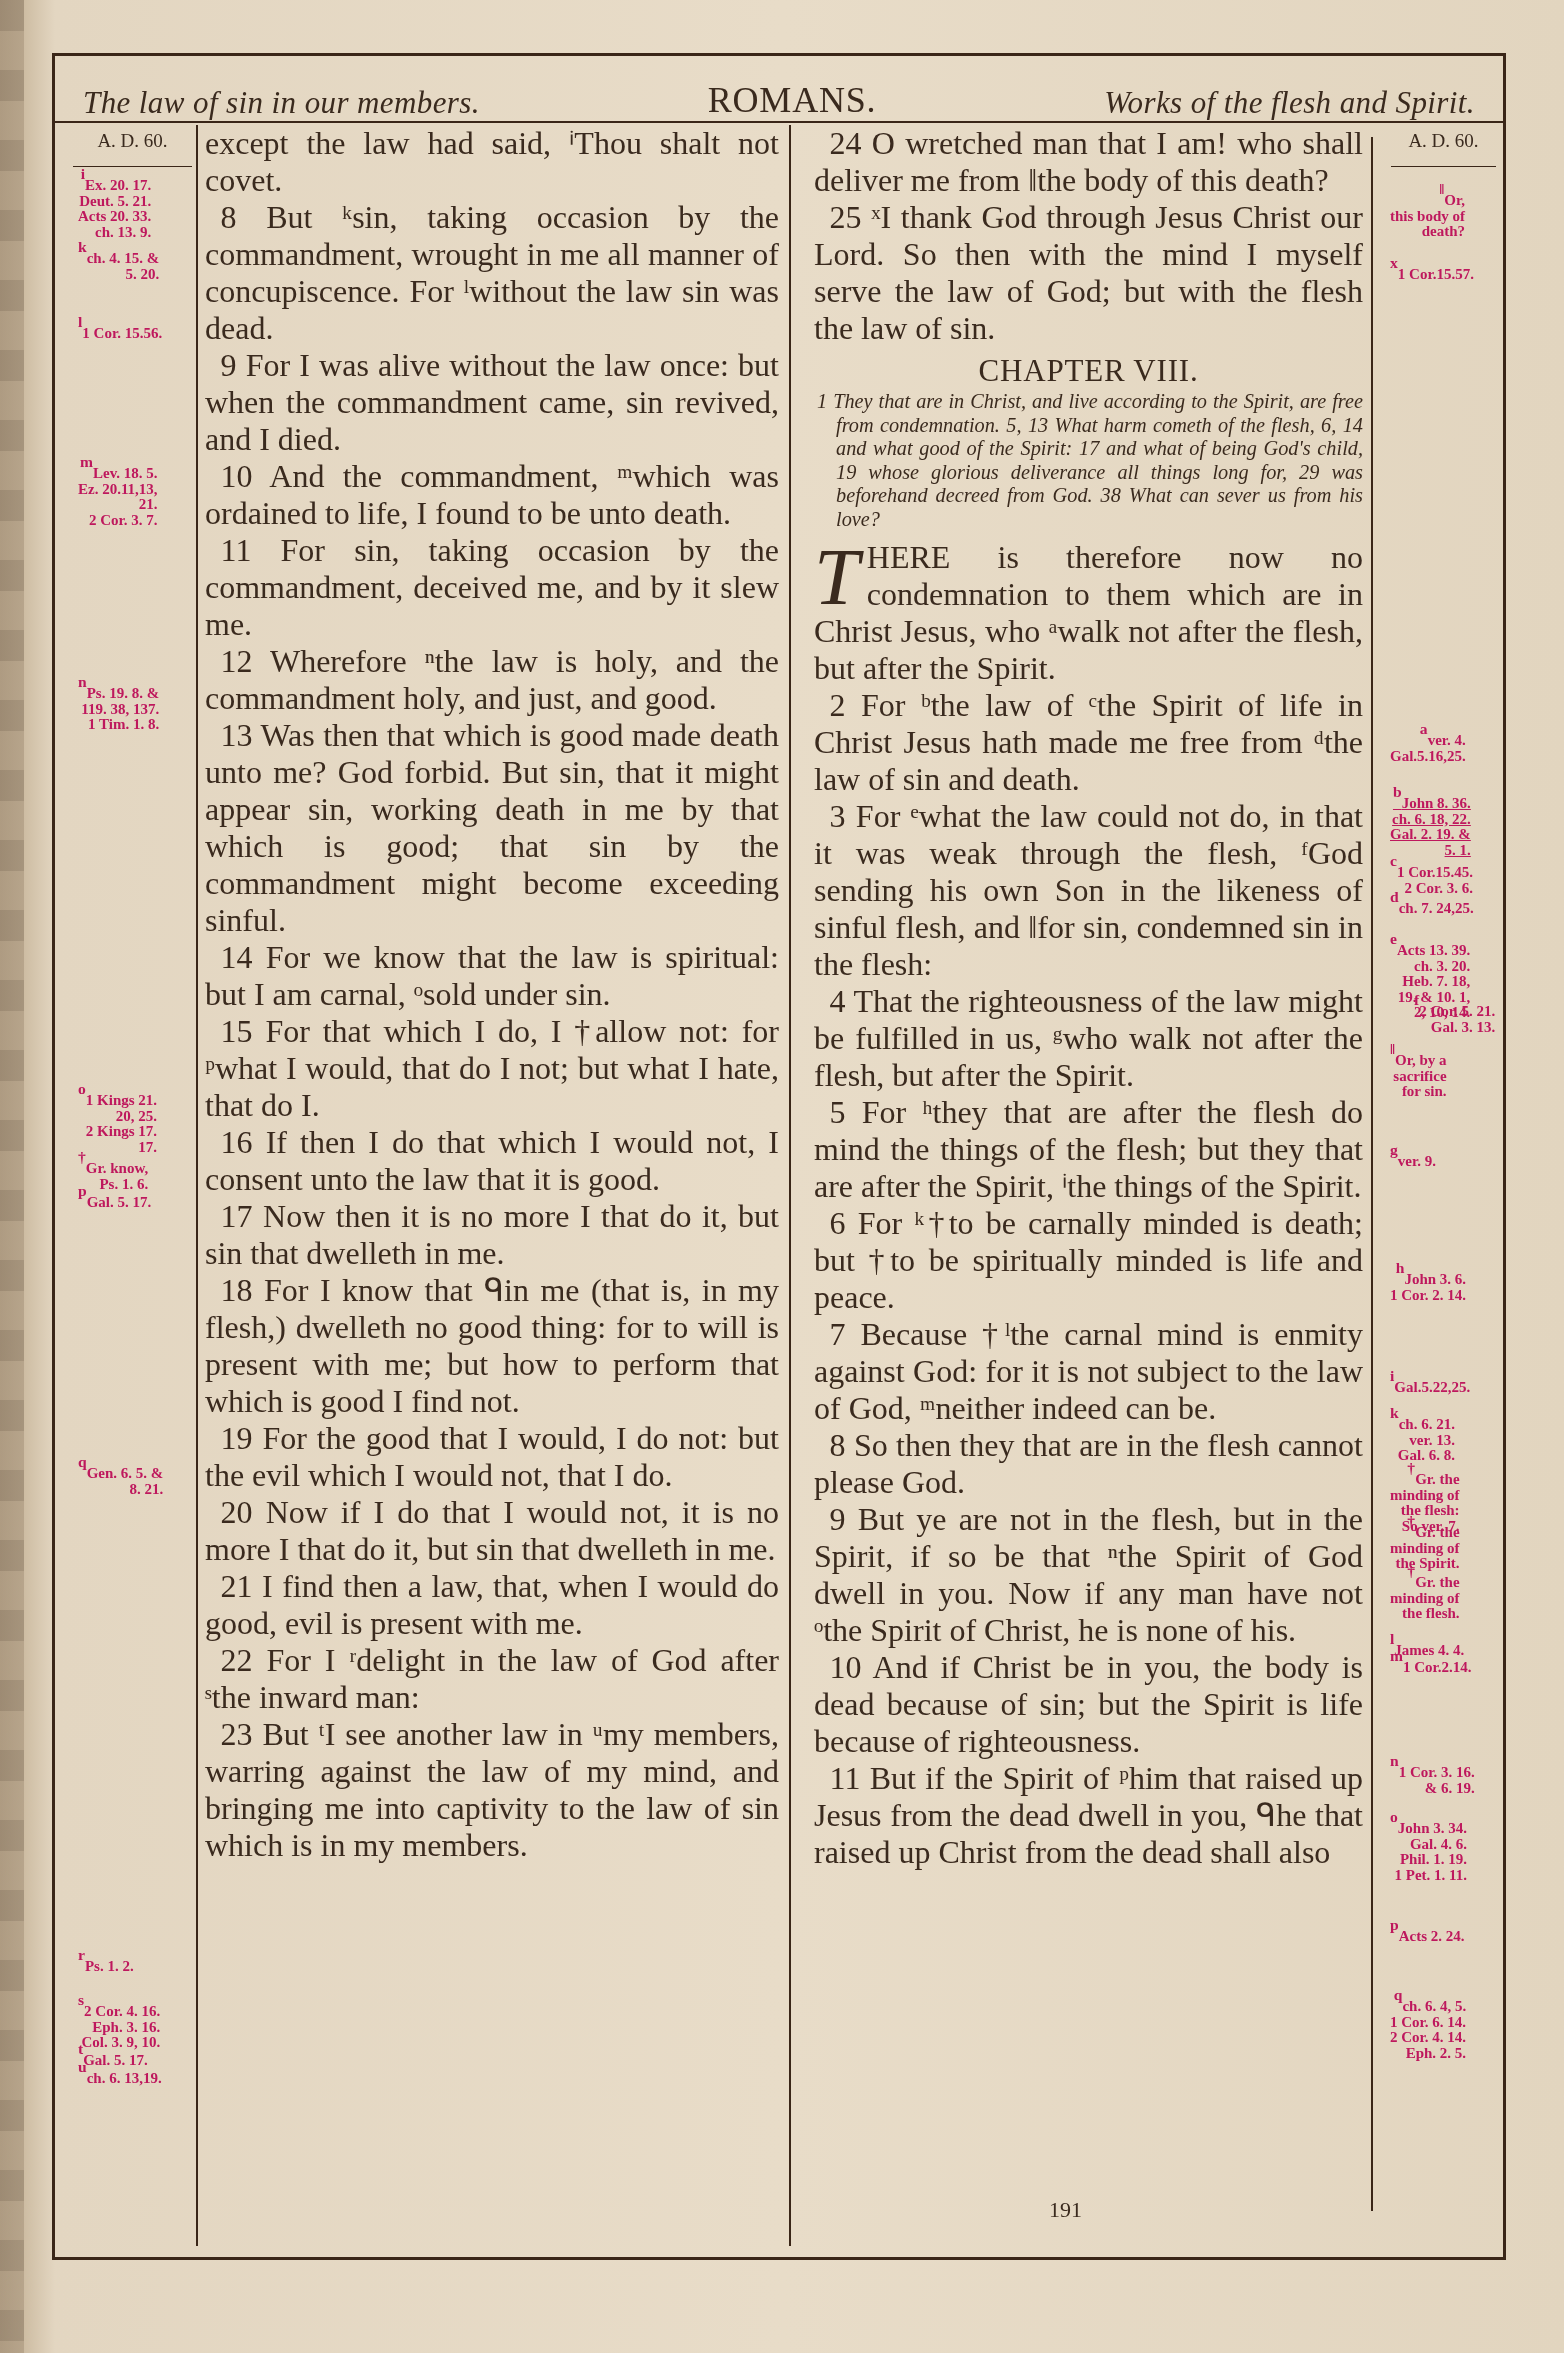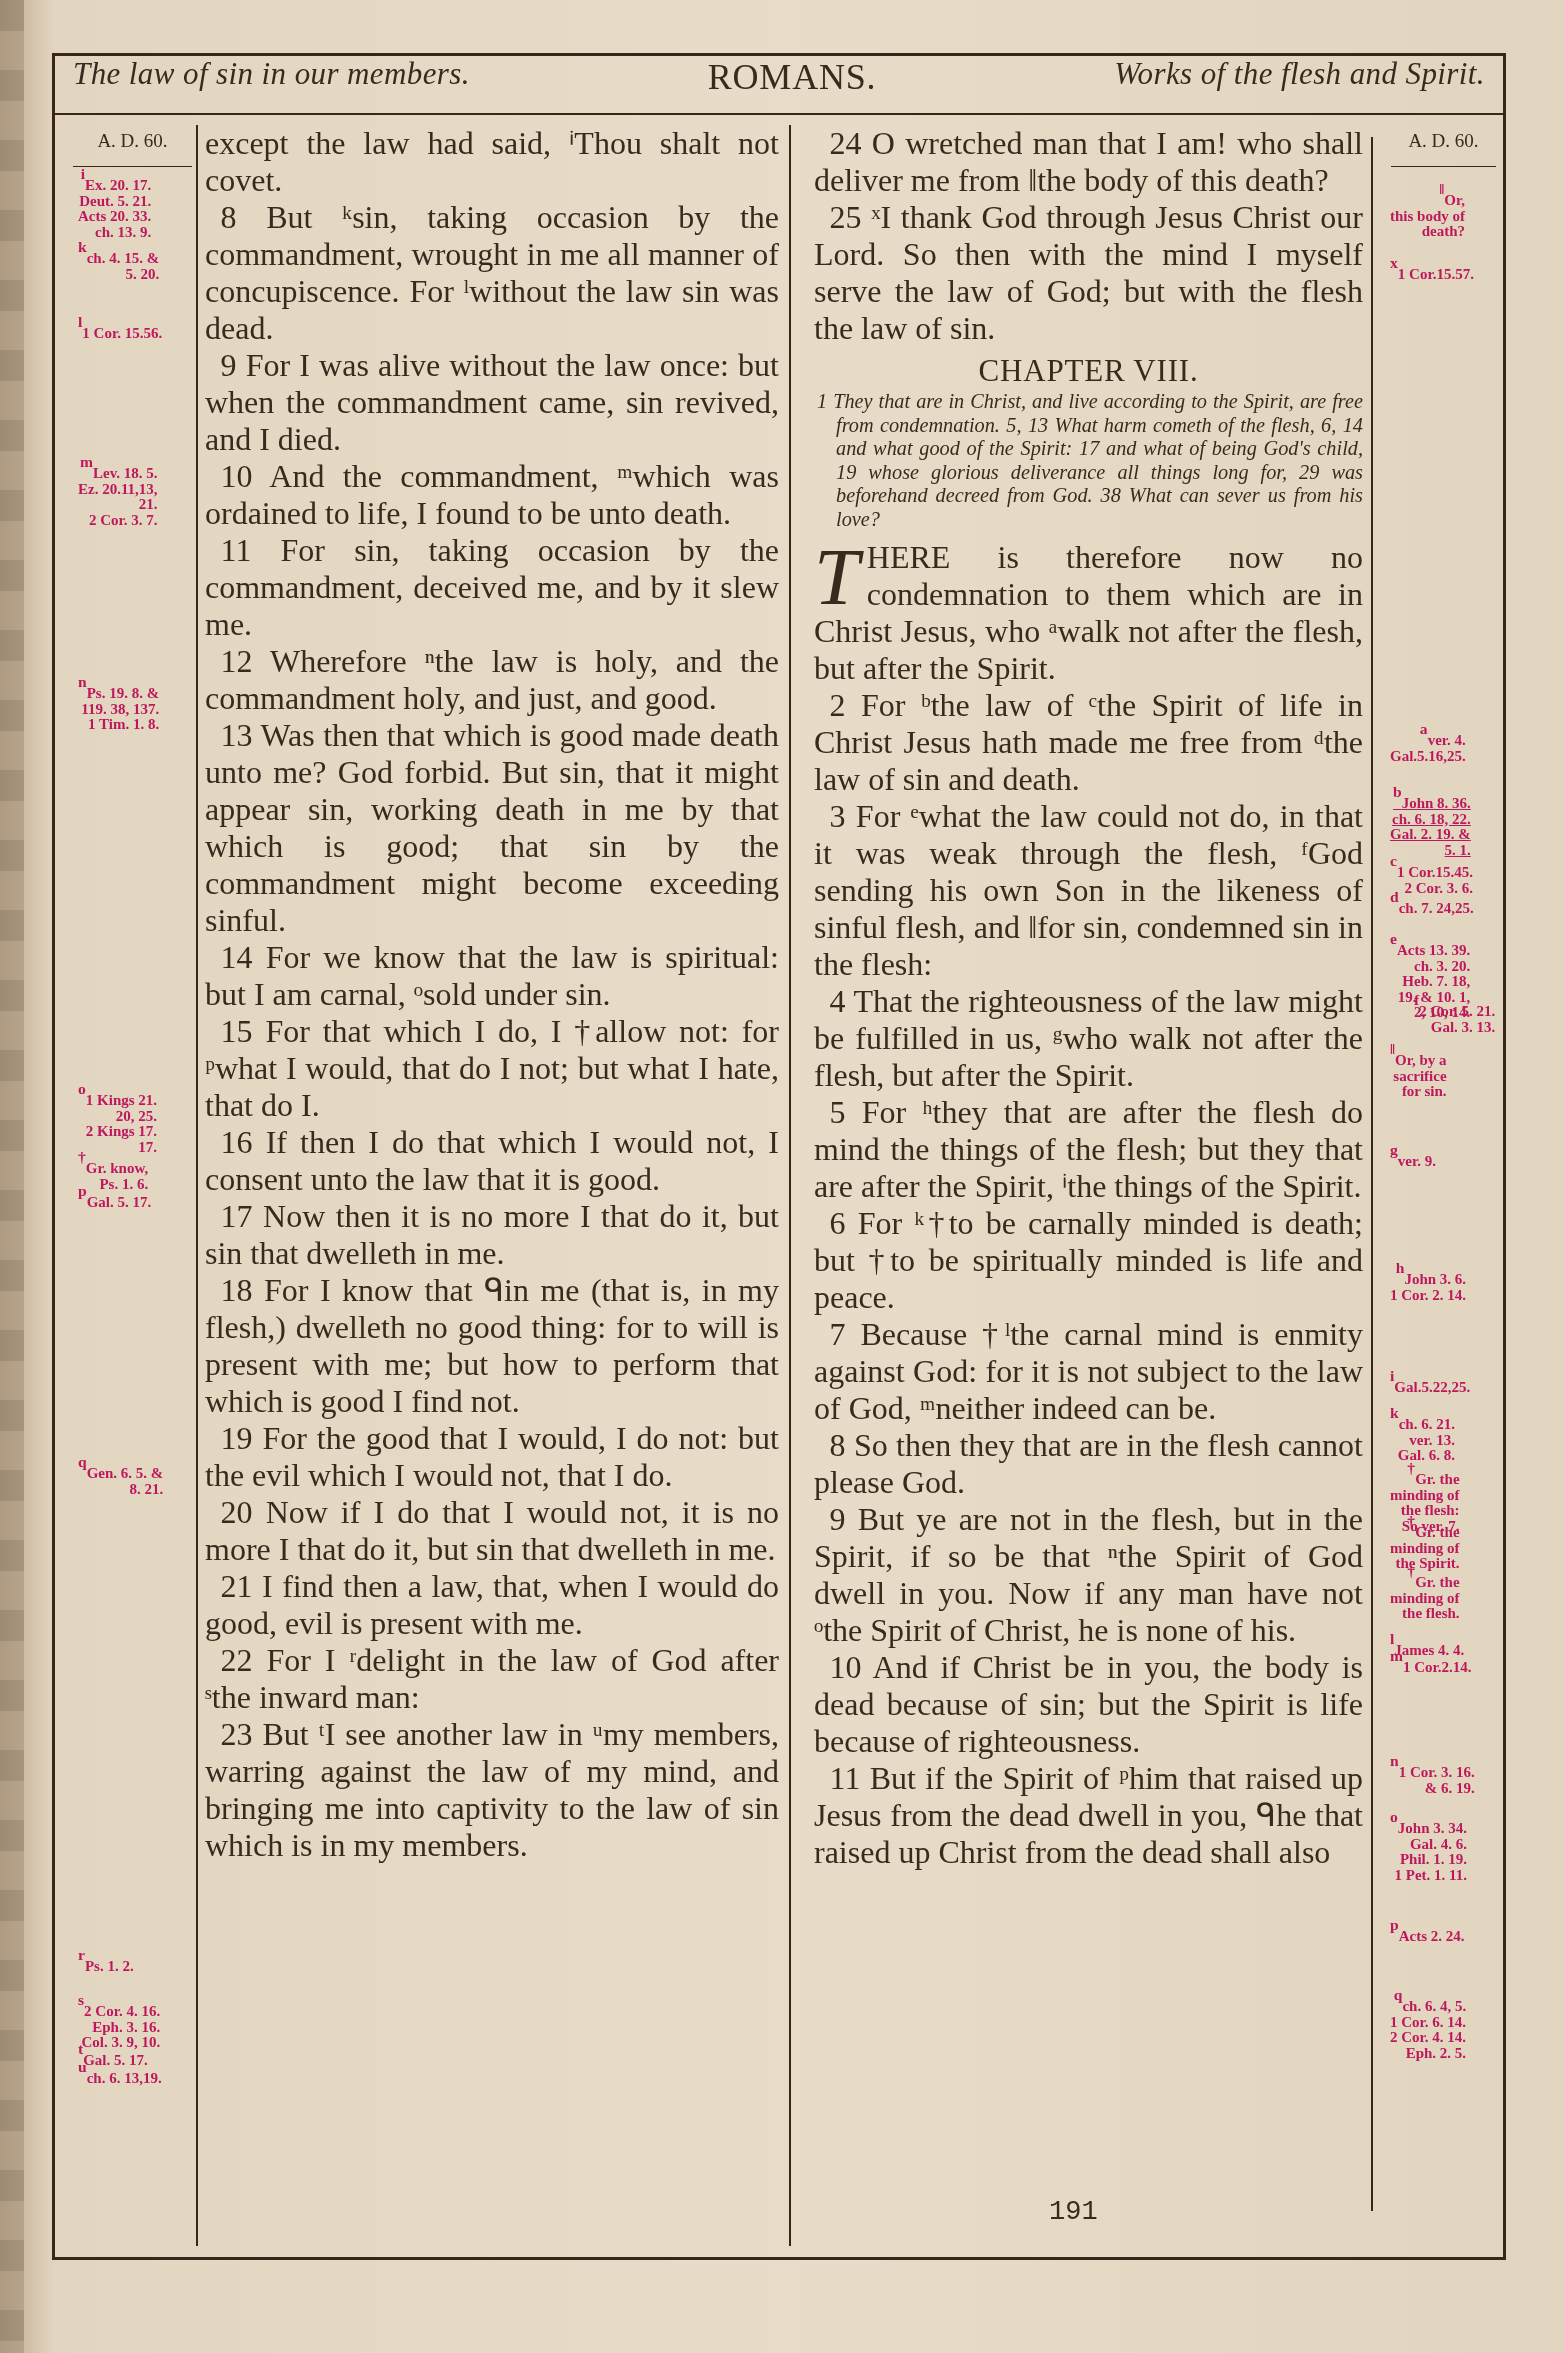--- a/index.html
+++ b/index.html
@@ -18,23 +18,23 @@
     position:absolute; left:0; top:0; width:23.5px; height:2354px;
     background: repeating-linear-gradient(180deg, #8c7a64 0 31px, #a8957c 31px 70px);
     opacity:.6;
   }
   .frame {
     position:absolute; left:52px; top:53px; width:1454px; height:2207px;
     border:3.1px solid #3a2618; border-top-width:3.9px;
     box-sizing:border-box;
   }
   .header {
-    position:absolute; left:55px; top:56px; width:1448px; height:59px;
-    display:flex; align-items:flex-start; justify-content:space-between;
-    padding:0 18px; box-sizing:border-box;
+    position:absolute; left:55px; top:64px; width:1448px; height:59px;
+    display:flex; align-items:flex-end; justify-content:space-between;
+    padding:0 28px; box-sizing:border-box;
     border-bottom:2.3px solid #3a2618;
   }
   .hdr-left, .hdr-right {
     font-family:"Liberation Serif", serif; font-style:italic;
     font-size:31px; letter-spacing:0.4px;
   }
   .hdr-center { font-family:"Liberation Serif", serif; font-size:36px; letter-spacing:0.8px; }
   .margin-col {
     position:absolute; top:125px; width:131px;
   }
@@ -55,21 +55,21 @@
     text-align:justify; color:#3a2a1e;
   }
   .textcol.c1 { left:205px; width:574px; }
   .textcol.c2 { left:814px; width:549px; }
   .verse { margin:0; text-indent:0; }
   .verse .num { padding-left:15.6px; }
   .chap-title { text-align:center; font-size:31px; letter-spacing:0.8px; margin:4.7px 0 1.6px; }
   .summary { font-style:italic; font-size:20.3px; line-height:23.5px; text-align:justify; padding-left:22px; text-indent:-19px; margin-bottom:7.8px; }
   .dropcap { float:left; font-size:81px; line-height:66px; font-style:italic; margin:4.7px 7.8px 0 0; }
   sup { font-size:15.6px; vertical-align:11px; line-height:0; }
-  .pagenum { position:absolute; left:1049px; top:2197px; font-family:Liberation Mono, monospace; font-size:27px; }
+  .pagenum { position:absolute; left:1049px; top:2197px; font-family:Liberation Serif, serif; font-size:22px; }
 </style>
 </head>
 <body>
 
 <div class="page-bg"></div>
 <div class="spine"></div>
 <div class="frame"></div>
 
 <div class="header">
   <span class="hdr-left">The law of sin in our members.</span>

